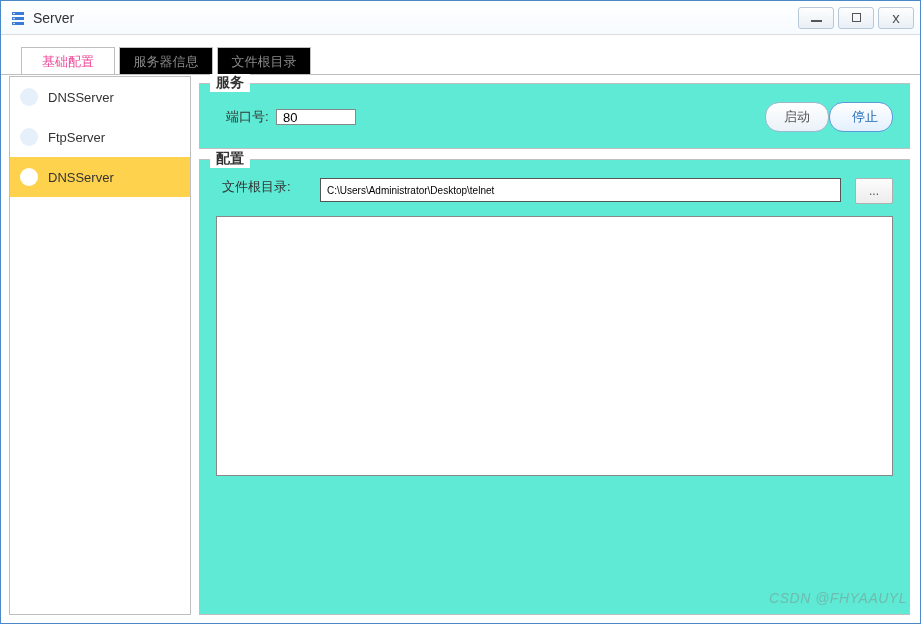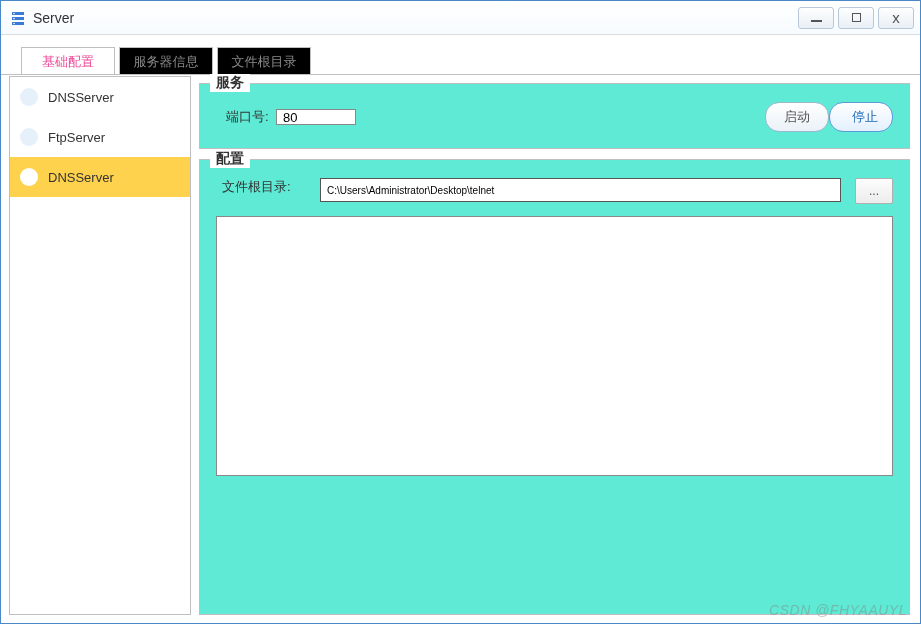--- a/index.html
+++ b/index.html
@@ -186,21 +186,21 @@
     height: 260px;
     border: 1px solid #888;
     resize: none;
     background:#fff;
   }
   .config-group { flex:1; display:flex; flex-direction:column; }
   .config-group .group-body { flex:1; display:flex; flex-direction:column; }
   .watermark {
     position: absolute;
     right: 14px;
-    bottom: 6px;
+    bottom: 18px;
     font-size: 14px;
     color: rgba(130,130,130,0.45);
     font-style: italic;
     letter-spacing: 0.5px;
     pointer-events: none;
   }
 </style>
 </head>
 <body>
 

